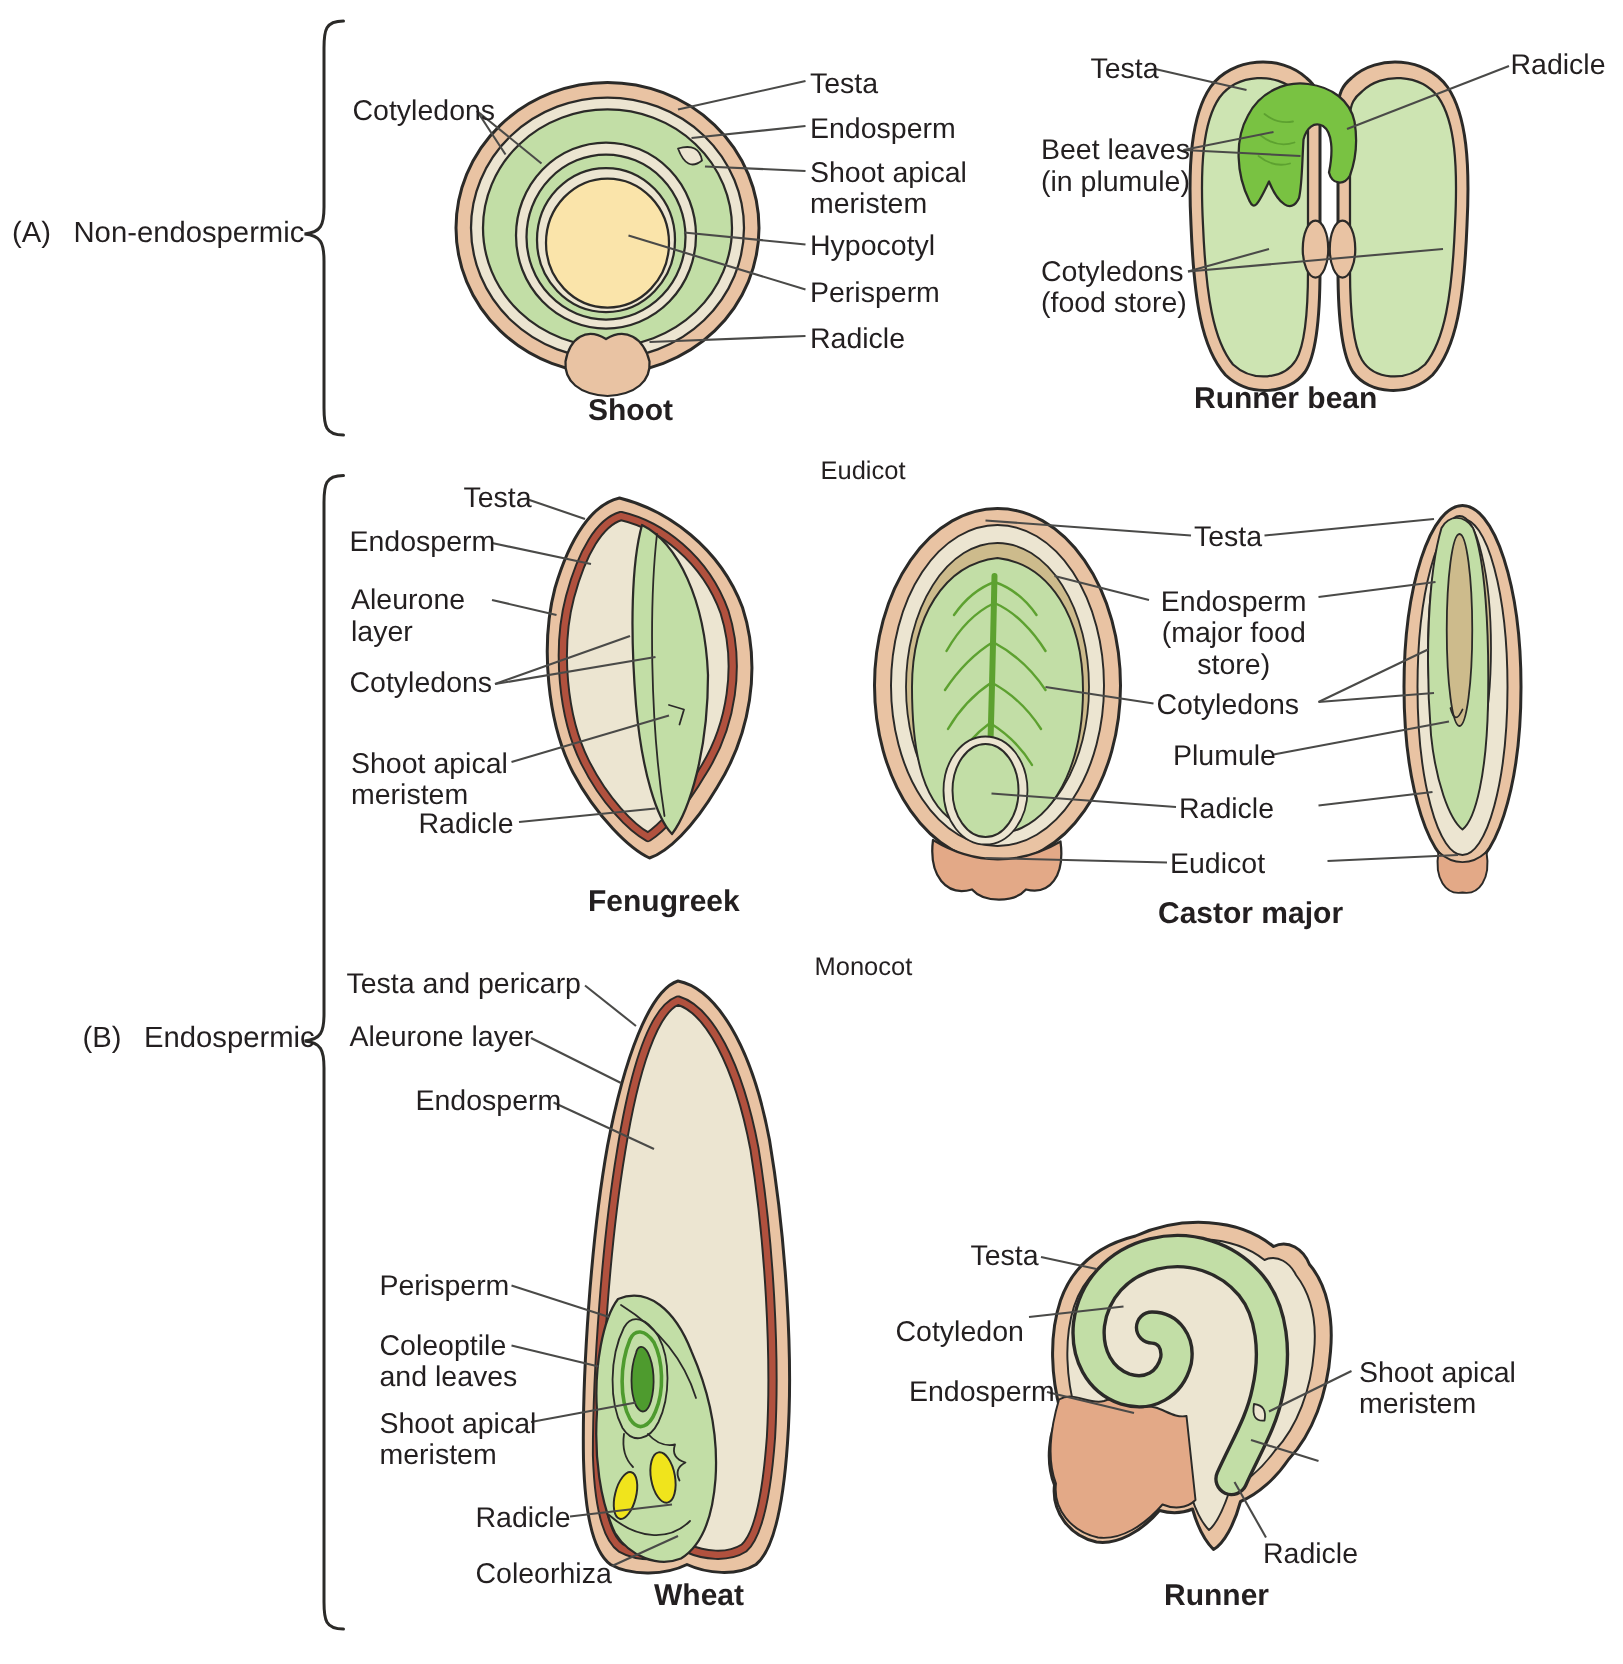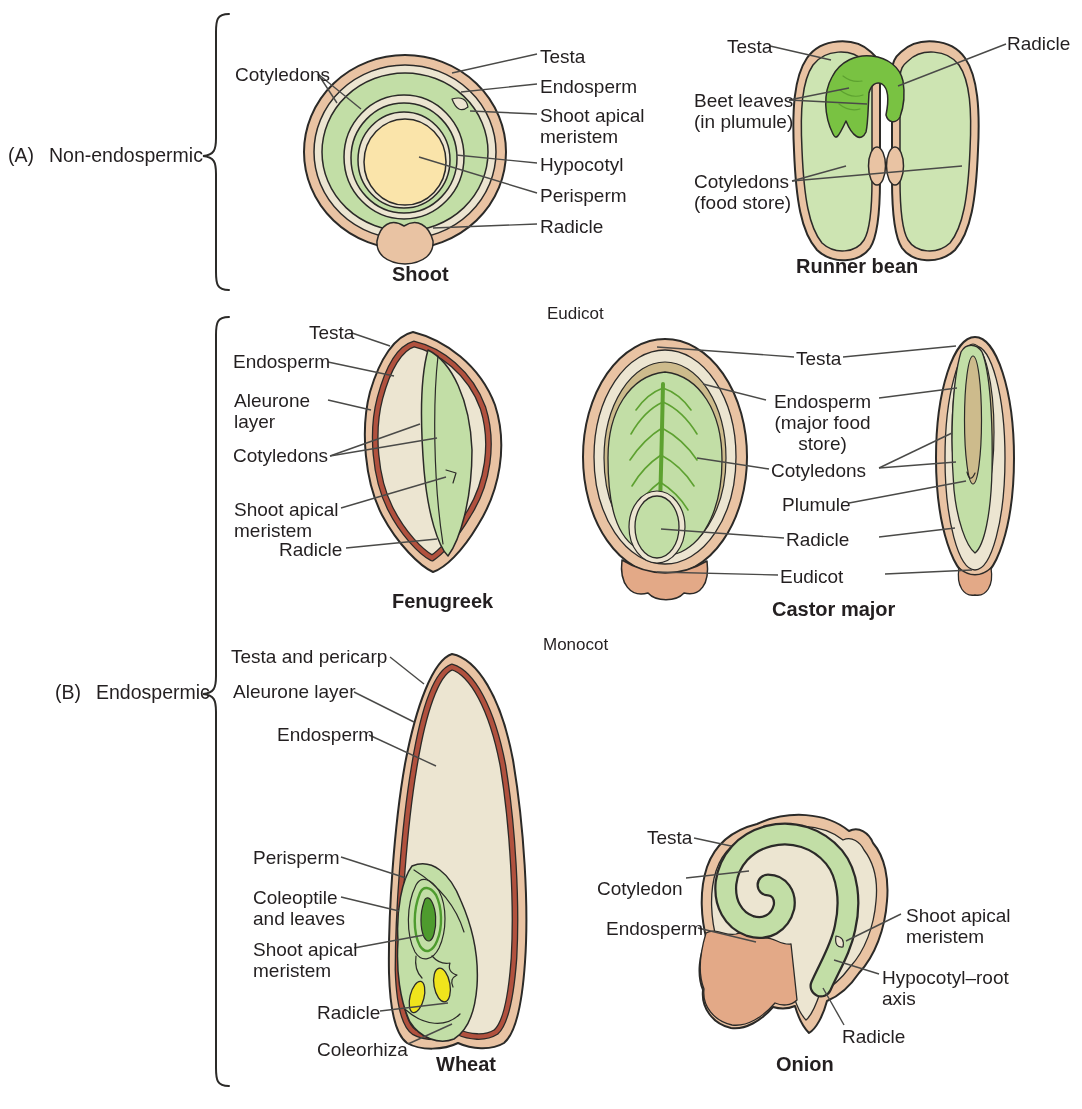--- a/index.html
+++ b/index.html
@@ -244,18 +244,16 @@
 meristem</div>
   <div class="lbl" style="left:317px;top:1002px">Radicle</div>
   <div class="lbl" style="left:317px;top:1039px">Coleorhiza</div>
   <div class="lbl cap" style="left:436px;top:1054px">Wheat</div>
 
   <div class="lbl" style="left:647px;top:827px">Testa</div>
   <div class="lbl" style="left:597px;top:878px">Cotyledon</div>
   <div class="lbl" style="left:606px;top:918px">Endosperm</div>
   <div class="lbl" style="left:906px;top:905px">Shoot apical
 meristem</div>
-  <div class="lbl" style="left:882px;top:967px">Hypocotyl–root
-axis</div>
   <div class="lbl" style="left:842px;top:1026px">Radicle</div>
-  <div class="lbl cap" style="left:776px;top:1054px">Onion</div>
+  <div class="lbl cap" style="left:776px;top:1054px">Runner</div>
 
 </div>
 
 </body></html>

